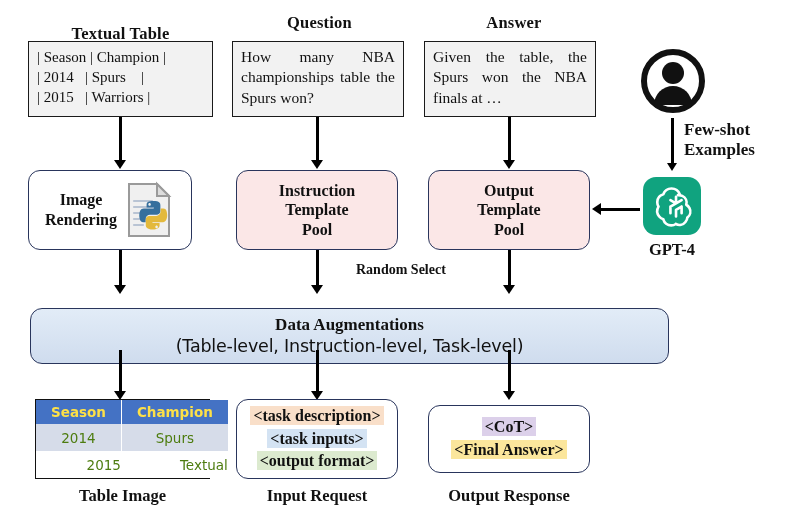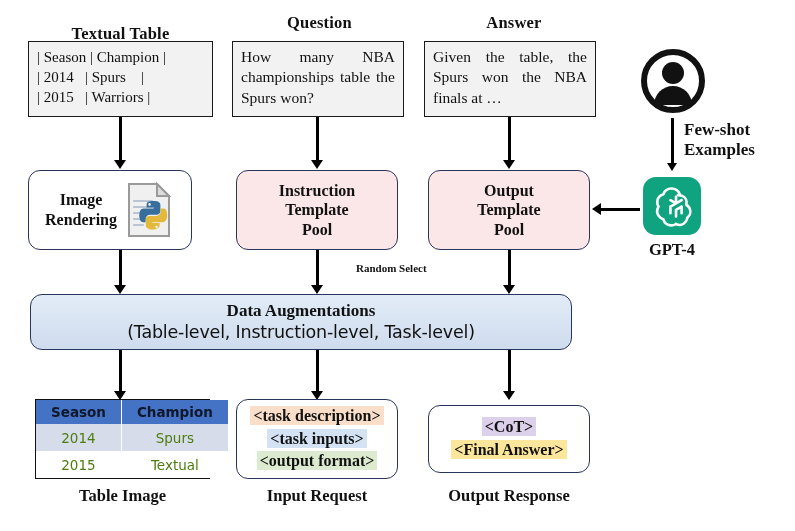--- a/index.html
+++ b/index.html
@@ -65,53 +65,53 @@
     font-family:"DejaVu Sans", sans-serif;letter-spacing:-.2px;
   }
 
   
   .timg{
     border:1.6px solid #111;box-sizing:border-box;background:#fff;
     border-collapse:collapse;
   }
   .timg table{border-collapse:collapse;width:100%;height:100%;}
   .timg th{
-    background:#4472c4;color:#0f172a;font-weight:bold;
+    background:#4472c4;color:#fde047;font-weight:bold;
     font-family:"DejaVu Sans", sans-serif;font-size:13.5px;
     padding:4px 15px;text-align:center;
     border-right:1.5px solid #ffffff;
   }
   .timg th:last-child{border-right:none;}
   .timg td{
     font-family:"DejaVu Sans", sans-serif;font-size:13.5px;color:#4d7c0f;
     text-align:center;padding:4px 0;border-right:1.5px solid #ffffff;
   }
   .timg td:last-child{border-right:none;}
   .timg tr.alt td{background:#d6dce9;}
-  .timg tr.plain td{background:#ffffff;}
+  .timg tr.plain td{background:#ffffff;text-align:right;}
 
   
   .tok{font-size:16px;line-height:1.42;font-family:"Liberation Serif", serif;white-space:nowrap;}
   .tok span{padding:1px 3px;}
 
   
   .caption{
     font-weight:bold;font-size:16.5px;text-align:center;
     font-family:"Liberation Serif", serif;white-space:nowrap;
   }
   .side-label{
     font-weight:bold;font-size:17px;line-height:1.18;
     font-family:"Liberation Serif", serif;white-space:nowrap;
   }
   .gpt-label{
     font-weight:bold;font-size:16.5px;text-align:center;
     font-family:"Liberation Serif", serif;
   }
   .randsel{
-    font-weight:bold;font-size:11px;
+    font-weight:bold;font-size:14px;
     font-family:"Liberation Serif", serif;white-space:nowrap;
   }
 </style>
 </head>
 <body>
 
 <div class="abs col-title" style="left:28px;top:24px;width:185px;">Textual Table</div>
 
 <div class="abs col-title" style="left:232px;top:13px;width:175px;">Question</div>
 
@@ -226,21 +226,21 @@
 <div class="arrowhead-down" style="left:114px;top:285px;"></div>
 
 <div class="vline" style="left:316px;top:250px;height:38px;"></div>
 <div class="arrowhead-down" style="left:311px;top:285px;"></div>
 
 <div class="vline" style="left:508px;top:250px;height:38px;"></div>
 <div class="arrowhead-down" style="left:503px;top:285px;"></div>
 
 <div class="abs randsel" style="left:356px;top:262px;">Random Select</div>
 
-<div class="abs rbox blue" style="left:30px;top:294px;width:542px;height:56px;">
+<div class="abs rbox blue" style="left:30px;top:308px;width:639px;height:56px;">
   <div>
     <div class="aug-l1">Data Augmentations</div>
     <div class="aug-l2">(Table-level, Instruction-level, Task-level)</div>
   </div>
 </div>
 
 <div class="vline" style="left:119px;top:350px;height:44px;"></div>
 <div class="arrowhead-down" style="left:114px;top:391px;"></div>
 
 <div class="vline" style="left:316px;top:350px;height:44px;"></div>

